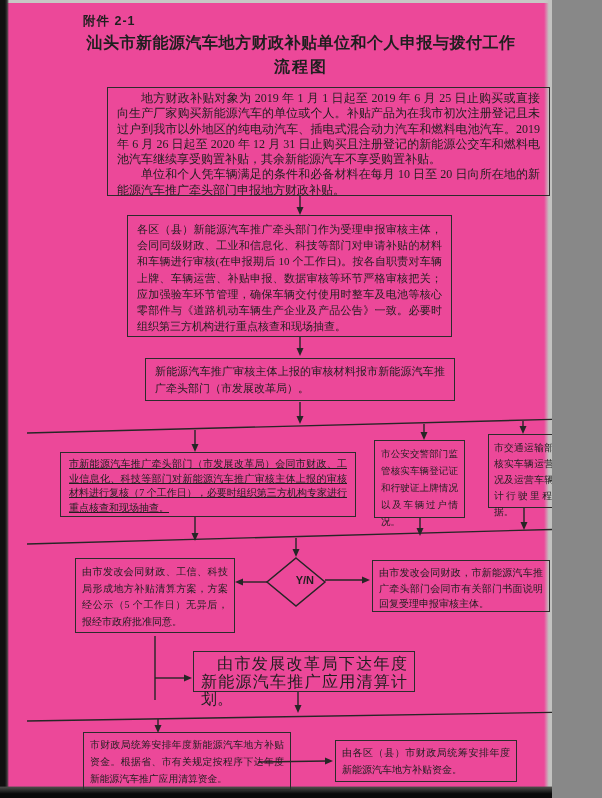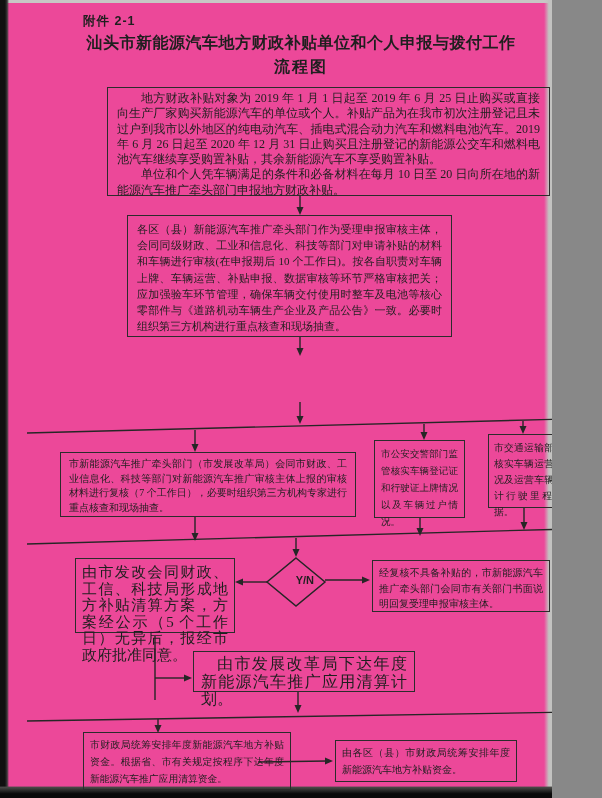--- a/index.html
+++ b/index.html
@@ -34,27 +34,27 @@
     text-align:justify;text-justify:inter-character;box-sizing:border-box;}
   .fbox p{margin:0;}
   .bA{left:107px;top:87px;width:443px;height:109px;padding:3px 9px;
       font-size:12px;line-height:15.3px;}
   .bA p{text-indent:2em;}
   .bB{left:127px;top:215px;width:325px;height:122px;padding:5px 9px;
       font-size:11px;line-height:16.2px;}
   .bC{left:145px;top:358px;width:310px;height:43px;padding:4px 9px;
       font-size:11px;line-height:16.5px;}
   .bD{left:60px;top:452px;width:296px;height:65px;padding:4px 8px;
-      font-size:10px;line-height:14.6px;}
+      font-size:10px;line-height:14.6px;text-decoration:underline;}
   .bE{left:374px;top:440px;width:91px;height:78px;padding:5px 6px;
       font-size:9.5px;line-height:17px;}
   .bF{left:488px;top:434px;width:82px;height:74px;padding:5px 5px;
       font-size:9.8px;line-height:16px;}
   .bG{left:75px;top:558px;width:160px;height:75px;padding:5px 6px;
-      font-size:15px;line-height:16.5px;}
+      font-size:10px;line-height:16.5px;}
   .bH{left:372px;top:560px;width:178px;height:52px;padding:4px 6px;
       font-size:10px;line-height:15.5px;}
   .bI{left:193px;top:651px;width:222px;height:41px;padding:3px 7px;
       font-size:16px;line-height:17.5px;}
   .bI p{text-indent:1em;}
   .bJ{left:50px;top:732px;width:208px;height:58px;padding:4px 6px;
       font-size:9.8px;line-height:16.8px;margin-left:33px;}
   .bK{left:335px;top:740px;width:182px;height:42px;padding:4px 6px;
       font-size:10px;line-height:16.5px;}
 
@@ -163,39 +163,42 @@
 
   <div class="fbox bA">
     <p>地方财政补贴对象为 2019 年 1 月 1 日起至 2019 年 6 月 25 日止购买或直接向生产厂家购买新能源汽车的单位或个人。补贴产品为在我市初次注册登记且未过户到我市以外地区的纯电动汽车、插电式混合动力汽车和燃料电池汽车。2019 年 6 月 26 日起至 2020 年 12 月 31 日止购买且注册登记的新能源公交车和燃料电池汽车继续享受购置补贴，其余新能源汽车不享受购置补贴。</p>
     <p>单位和个人凭车辆满足的条件和必备材料在每月 10 日至 20 日向所在地的新能源汽车推广牵头部门申报地方财政补贴。</p>
   </div>
 
   <div class="fbox bB">
     <p>各区（县）新能源汽车推广牵头部门作为受理申报审核主体，会同同级财政、工业和信息化、科技等部门对申请补贴的材料和车辆进行审核(在申报期后 10 个工作日)。按各自职责对车辆上牌、车辆运营、补贴申报、数据审核等环节严格审核把关；应加强验车环节管理，确保车辆交付使用时整车及电池等核心零部件与《道路机动车辆生产企业及产品公告》一致。必要时组织第三方机构进行重点核查和现场抽查。</p>
   </div>
 
+  <div class="fbox bC">
+    <p>新能源汽车推广审核主体上报的审核材料报市新能源汽车推广牵头部门（市发展改革局）。</p>
+  </div>
 
   <div class="fbox bD">
     <p>市新能源汽车推广牵头部门（市发展改革局）会同市财政、工业信息化、科技等部门对新能源汽车推广审核主体上报的审核材料进行复核（7 个工作日），必要时组织第三方机构专家进行重点核查和现场抽查。</p>
   </div>
 
   <div class="fbox bF">
     <p>市交通运输部门核实车辆运营情况及运营车辆累计行驶里程数据。</p>
   </div>
 
   <div class="fbox bE">
     <p>市公安交警部门监管核实车辆登记证和行驶证上牌情况以及车辆过户情况。</p>
   </div>
 
   <div class="fbox bG">
     <p>由市发改会同财政、工信、科技局形成地方补贴清算方案，方案经公示（5 个工作日）无异后，报经市政府批准同意。</p>
   </div>
 
   <div class="fbox bH">
-    <p>经复核不具备补贴的，市新能源汽车推广牵头部门会同市有关部门书面说明回复受理申报审核主体。</p>
+    <p>由市发改会同财政，市新能源汽车推广牵头部门会同市有关部门书面说明回复受理申报审核主体。</p>
   </div>
 
   <div class="fbox bI">
     <p>由市发展改革局下达年度新能源汽车推广应用清算计划。</p>
   </div>
 
   <div class="fbox bJ">
     <p>市财政局统筹安排年度新能源汽车地方补贴资金。根据省、市有关规定按程序下达年度新能源汽车推广应用清算资金。</p>
   </div>
 

